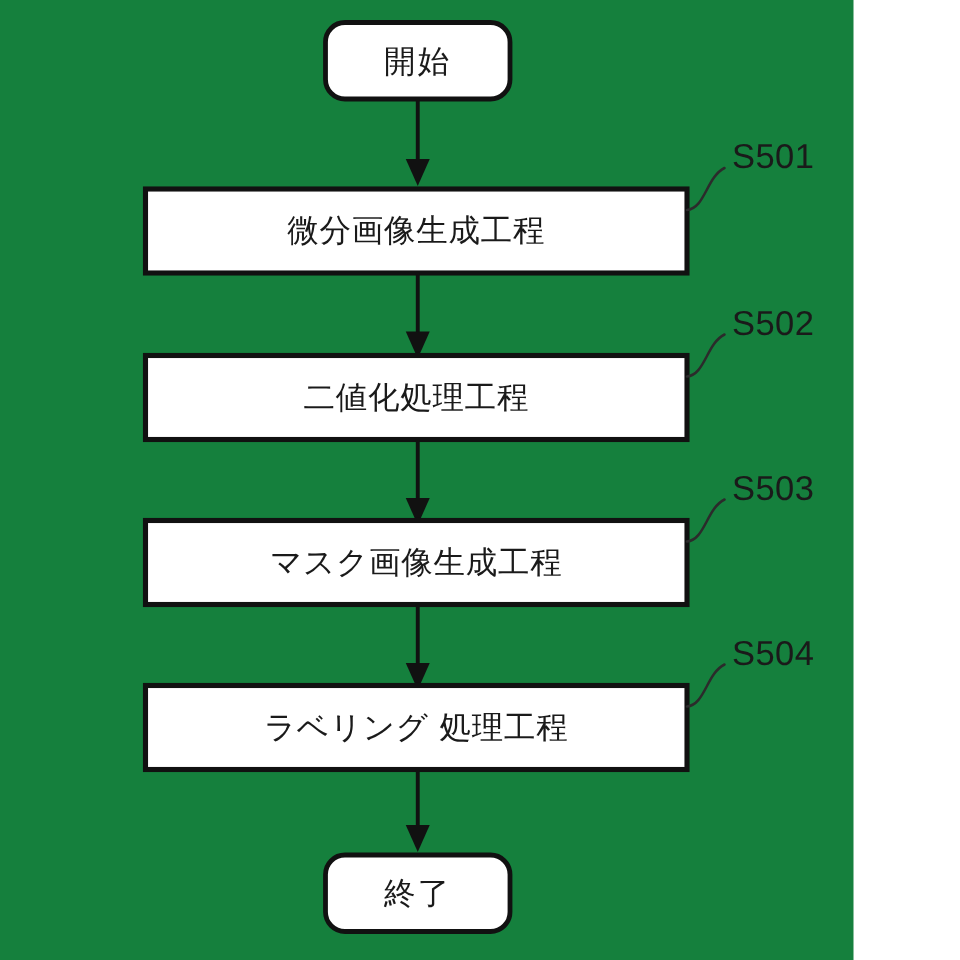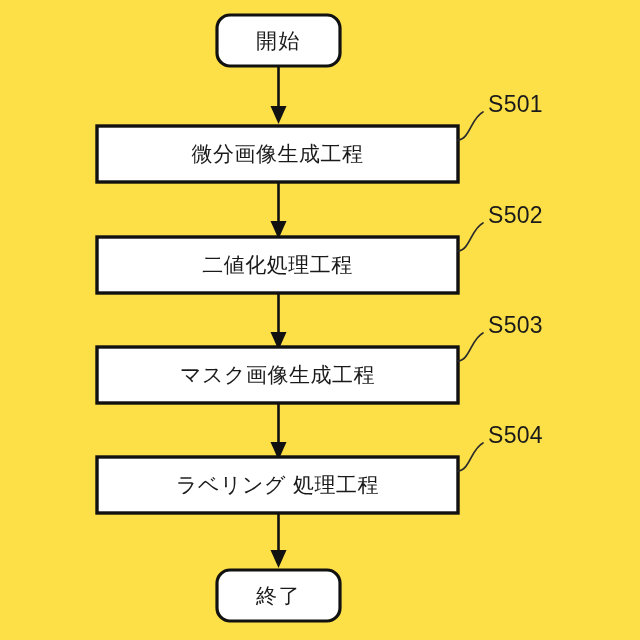--- a/index.html
+++ b/index.html
@@ -6,23 +6,23 @@
   html, body {
     margin: 0;
     padding: 0;
     background: #ffffff;
   }
   body {
     font-family: "Liberation Sans", sans-serif;
   }
   #canvas {
     position: relative;
-    width: 640px;
+    width: 569px;
     height: 640px;
-    background: #fde047;
+    background: #15803d;
     overflow: hidden;
   }
   #flow-svg {
     position: absolute;
     left: 0;
     top: 0;
     width: 640px;
     height: 640px;
   }
   .node-shape {

